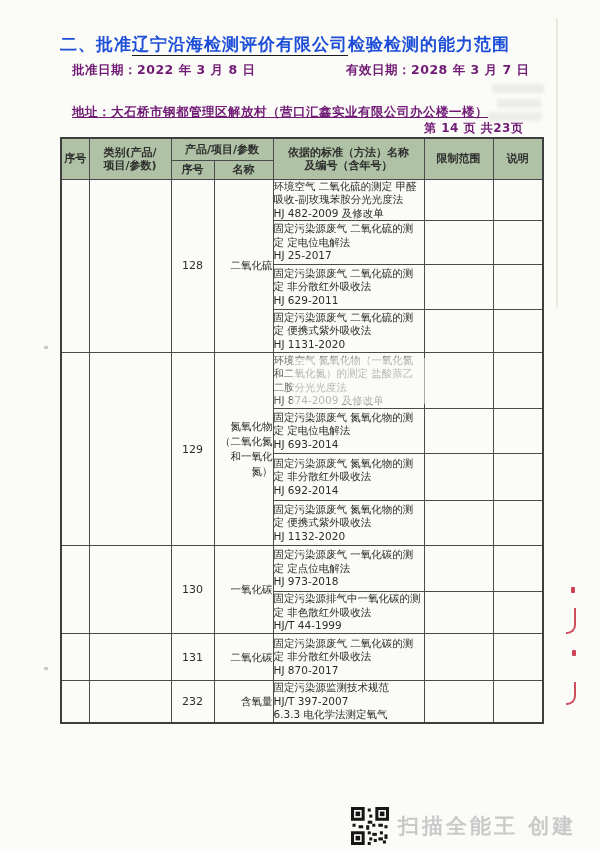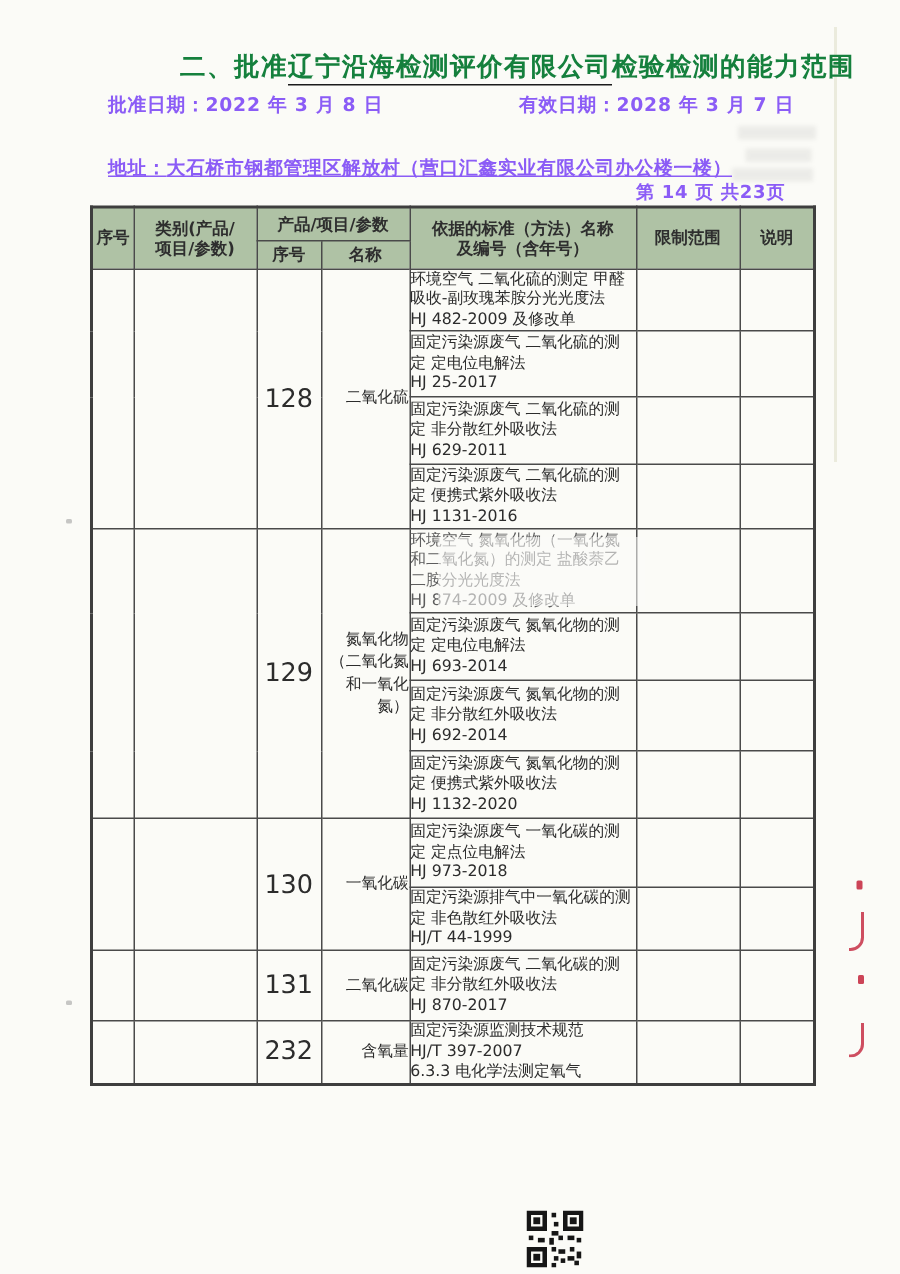--- a/index.html
+++ b/index.html
@@ -6,26 +6,26 @@
   body{
     width:600px;height:849px;position:relative;overflow:hidden;
     background:#fbfbf7;
     font-family:"DejaVu Sans","Liberation Sans",sans-serif;
     color:#222;
   }
   .page{position:absolute;inset:0;}
 
   
   .title{
-    position:absolute;left:0;right:30px;top:33px;text-align:right;
-    font-size:17px;font-weight:700;color:#15803d;letter-spacing:1px;white-space:nowrap;
+    position:absolute;left:0;right:30px;top:33px;text-align:center;
+    font-size:17px;font-weight:700;color:#1d4ed8;letter-spacing:1px;white-space:nowrap;
   }
   .title .uline{border-bottom:1.5px solid #1b1b1b;padding-bottom:1px;}
   .meta{
-    position:absolute;font-size:12.5px;font-weight:700;color:#8b5cf6;
+    position:absolute;font-size:12.5px;font-weight:700;color:#701a75;
     letter-spacing:0.5px;white-space:nowrap;
   }
   .m-approval{left:72px;top:62px;}
   .m-valid{left:346px;top:62px;}
   .m-cert{left:72px;top:84px;}
   .m-addr{left:72px;top:104px;text-decoration:underline;}
   .m-page{left:424px;top:120px;font-size:12px;}
 
   
   table.cap{
@@ -42,21 +42,21 @@
     line-height:13px;white-space:pre-line;
   }
   tr.hh1{height:22px;}
   tr.hh2{height:19px;}
   td.method{
     white-space:pre-line;text-align:left;
     font-size:10.5px;line-height:13.5px;font-weight:500;color:#2c2c2c;
     padding:2px 3px 2px 6px;
   }
   td.washed{color:#5d5d5d;}
-  td.pno{text-align:center;font-size:17px;color:#2c2c2c;font-weight:500;}
+  td.pno{text-align:center;font-size:11px;color:#2c2c2c;font-weight:500;}
   td.pname{
     text-align:right;font-size:10.5px;line-height:15px;color:#2c2c2c;
     font-weight:500;white-space:pre-line;padding:0 1px;
   }
   td.empty{background:transparent;}
   tr.h40{height:40px;} tr.h42{height:42px;} tr.h43{height:43px;}
   tr.h44{height:44px;} tr.h45{height:45px;} tr.h46{height:46px;}
   tr.h47{height:47px;} tr.h56{height:56px;}
 
   
@@ -174,21 +174,21 @@
         <td class="empty"></td>
       </tr>
       <tr class="h45">
         <td class="method">固定污染源废气 二氧化硫的测定 非分散红外吸收法
 HJ 629-2011</td>
         <td class="empty"></td>
         <td class="empty"></td>
       </tr>
       <tr class="h43">
         <td class="method">固定污染源废气 二氧化硫的测定 便携式紫外吸收法
-HJ 1131-2016</td>
+HJ 1131-2020</td>
         <td class="empty"></td>
         <td class="empty"></td>
       </tr>
 
       <tr class="h56">
         <td class="empty" rowspan="4"></td>
         <td class="empty" rowspan="4"></td>
         <td class="pno" rowspan="4">129</td>
         <td class="pname" rowspan="4">氮氧化物
 （二氧化氮
@@ -284,15 +284,16 @@
         <rect x="14" y="17" width="3" height="2"></rect>
         <rect x="19" y="16" width="2" height="2"></rect>
         <rect x="22" y="18" width="2" height="3"></rect>
         <rect x="12" y="20" width="2" height="2"></rect>
         <rect x="15" y="21" width="2" height="2"></rect>
         <rect x="18" y="20" width="3" height="2"></rect>
         <rect x="11" y="23" width="2" height="2"></rect>
         <rect x="21" y="22" width="2" height="2"></rect>
       </g>
     </svg>
+    <span class="scan-credit">扫描全能王 创建</span>
   </div>
 
 </div>
 
 </body></html>

